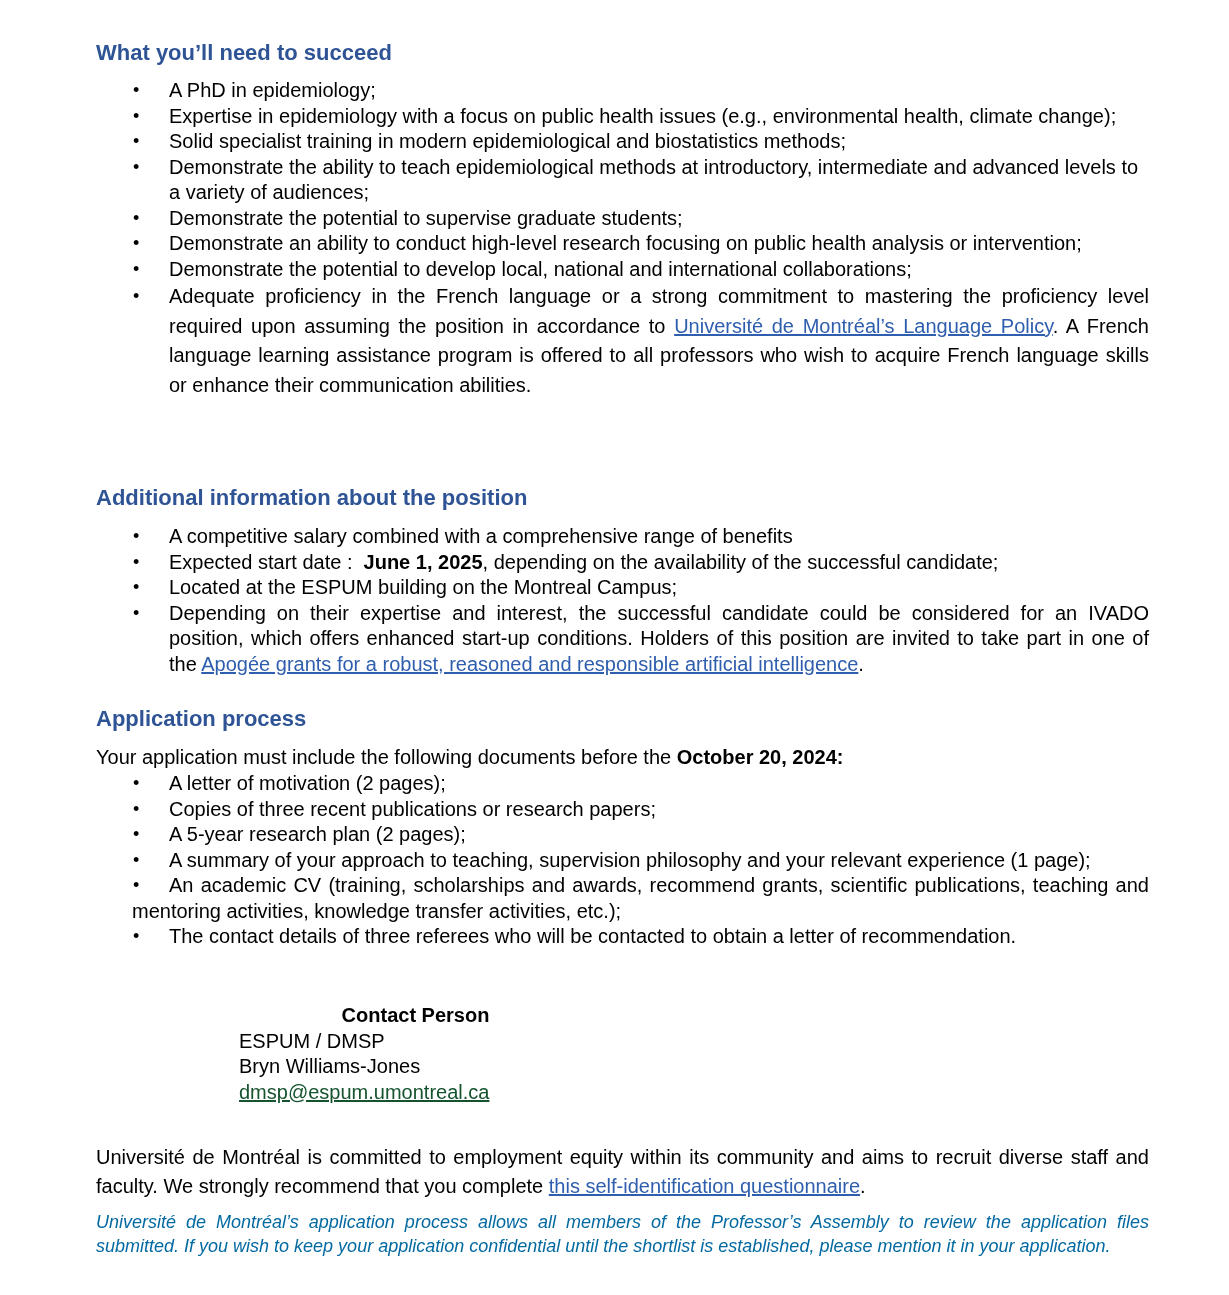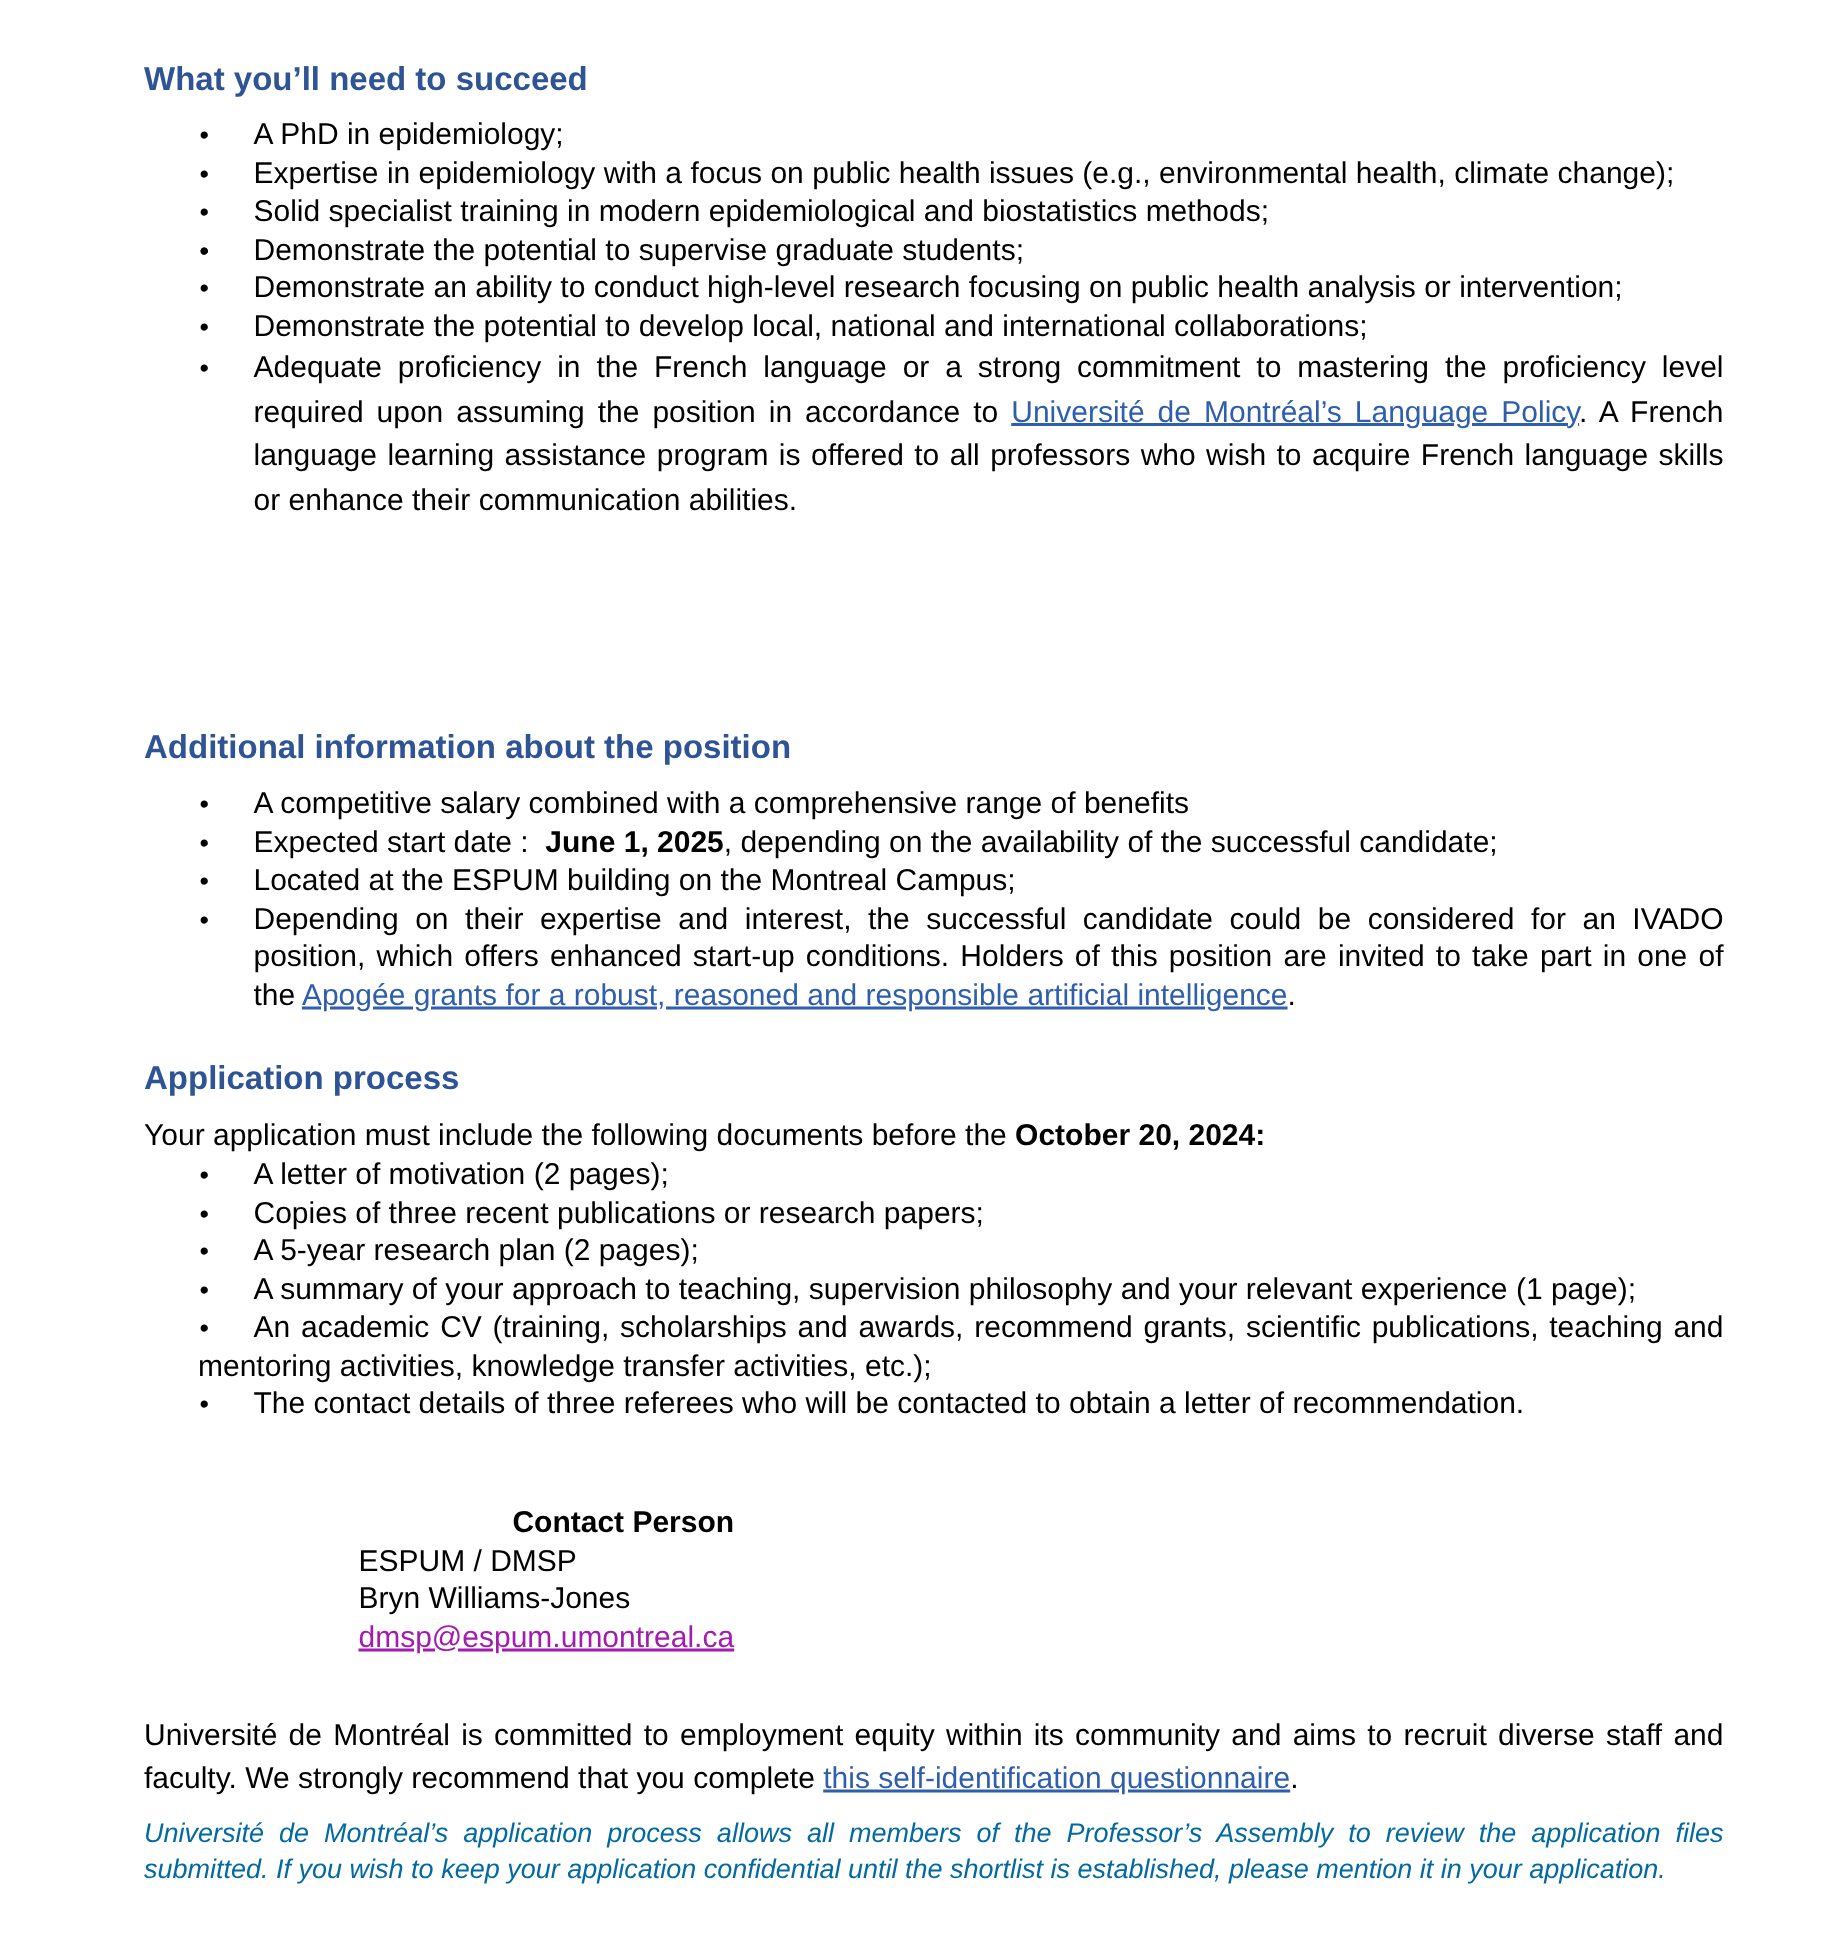--- a/index.html
+++ b/index.html
@@ -111,21 +111,21 @@
 <body>
 
 <div class="page">
 
   <h2 class="sec1-title" style="color: rgb(47, 84, 150);">What you’ll need to succeed</h2>
 
   <ul class="blist list1">
     <li><span class="bullet">•</span><span>A PhD in epidemiology;</span></li>
     <li><span class="bullet">•</span><span>Expertise in epidemiology with a focus on public health issues (e.g., environmental health, climate change);</span></li>
     <li><span class="bullet">•</span><span>Solid specialist training in modern epidemiological and biostatistics methods;</span></li>
-    <li><span class="bullet">•</span></li>
+    <li><span class="bullet">•</span><span>Demonstrate the ability to teach epidemiological methods at introductory, intermediate and advanced levels to a variety of audiences;</span></li>
     <li><span class="bullet">•</span><span>Demonstrate the potential to supervise graduate students;</span></li>
     <li><span class="bullet">•</span><span>Demonstrate an ability to conduct high-level research focusing on public health analysis or intervention;</span></li>
     <li><span class="bullet">•</span><span>Demonstrate the potential to develop local, national and international collaborations;</span></li>
     <li class="justify tall"><span class="bullet">•</span><span>Adequate proficiency in the French language or a strong commitment to mastering the proficiency level required upon assuming the position in accordance to </span><a class="lnk" href="#" style="color: rgb(46, 94, 173);">Université de Montréal’s Language Policy</a><span>. A French language learning assistance program is offered to all professors who wish to acquire French language skills or enhance their communication abilities.</span></li>
   </ul>
 
   <h2 class="sec2-title" style="color: rgb(47, 84, 150);">Additional information about the position</h2>
 
   <ul class="blist list2">
     <li><span class="bullet">•</span><span>A competitive salary combined with a comprehensive range of benefits</span></li>
@@ -155,21 +155,21 @@
     <li style="padding-left:36px;">
         <span class="bullet">•</span>
         <span style="display:block;text-indent:37px;">The contact details of three referees who will be contacted to obtain a letter of recommendation.</span>
       </li>
   </ul>
 
   <div class="contact">
     <div class="title">Contact Person</div>
     <div>ESPUM / DMSP</div>
     <div>Bryn Williams-Jones</div>
-    <div><a class="mail" href="#" style="color: #a21caf; text-align: right;">dmsp@espum.umontreal.ca</a></div>
+    <div><a class="mail" href="#" style="color: #14532d; text-align: right;">dmsp@espum.umontreal.ca</a></div>
   </div>
 
   <p class="equity" style="margin:0;">
     <span>Université de Montréal is committed to employment equity within its community and aims to recruit diverse staff and faculty. We strongly recommend that you complete </span><a class="lnk" href="#" style="color: rgb(46, 94, 173);">this self-identification questionnaire</a><span>.</span>
   </p>
 
   <p class="note" style="margin:0;">Université de Montréal’s application process allows all members of the Professor’s Assembly to review the application files submitted. If you wish to keep your application confidential until the shortlist is established, please mention it in your application.</p>
 
 </div>
 

